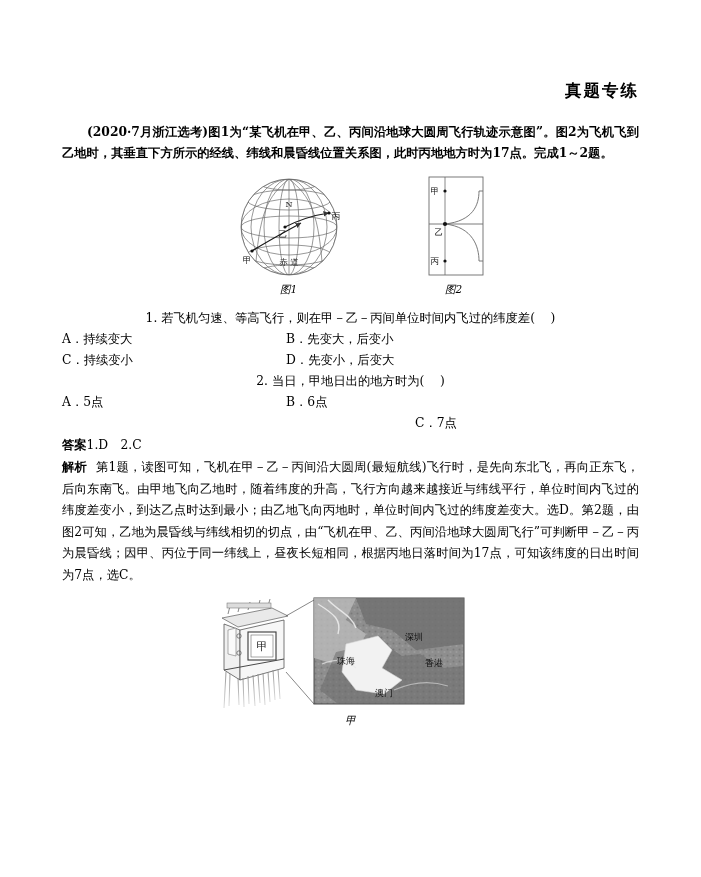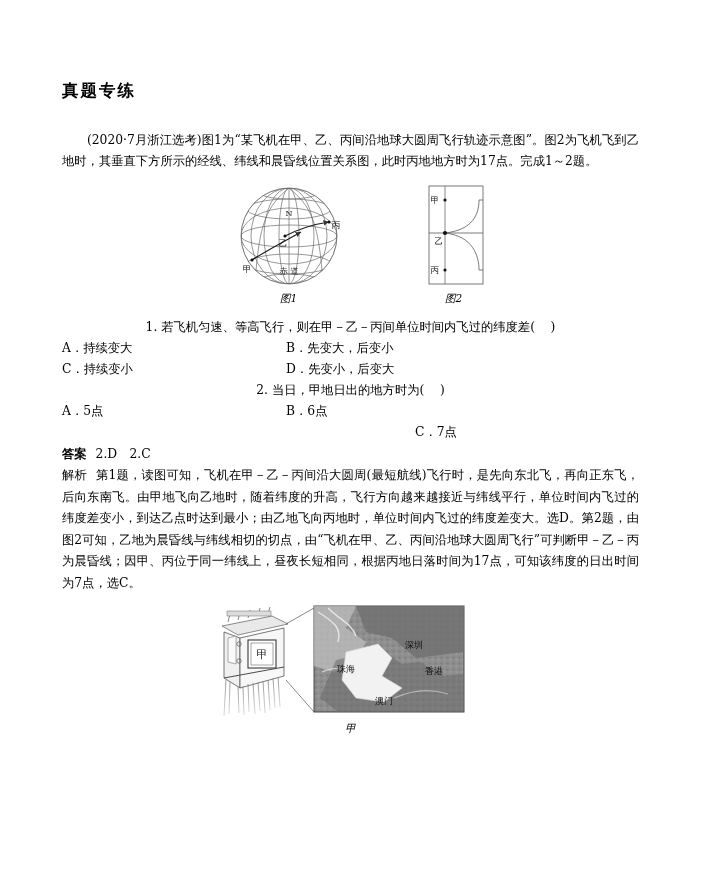--- a/index.html
+++ b/index.html
@@ -17,36 +17,36 @@
   }
   .page {
     position: absolute;
     left: 0; top: 0;
     width: 701px;
     height: 877px;
     box-sizing: border-box;
     padding: 62px 62px 0 62px;
   }
   .doc-title {
-    text-align: left;
+    text-align: right;
     font-size: 16.5px;
     font-weight: bold;
     letter-spacing: 2px;
     margin: 18px 0 0 0;
     font-family: "DejaVu Serif", "Liberation Serif", serif;
   }
   .para {
     font-size: 12.3px;
     line-height: 21px;
     text-align: justify;
     margin: 0;
     font-family: "DejaVu Serif", "Liberation Serif", serif;
   }
   .para.indent { text-indent: 25px; }
-  .block-stem { margin-top: 28px; }
+  .block-stem { margin-top: 19px; font-weight: bold; }
   .fig-row {
     display: flex;
     justify-content: center;
     align-items: flex-start;
     gap: 46px;
     margin-top: 10px;
   }
   .fig { display: flex; flex-direction: column; align-items: center; }
   .fig-cap {
     font-size: 10.5px;
@@ -70,29 +70,29 @@
     justify-content: flex-end;
   }
   .opt-a { width: 224px; flex: none; }
   .opt-b { flex: 1; }
   .ans-line {
     font-size: 12.3px;
     line-height: 21px;
     margin: 0;
     font-family: "DejaVu Serif", "Liberation Serif", serif;
   }
-  .ans-label { font-weight: bold; margin-right: 9px; }
+  .ans-label { font-weight: bold; }
   .expl {
     font-size: 12.3px;
     line-height: 21.5px;
     text-align: justify;
     margin: 0;
     font-family: "DejaVu Serif", "Liberation Serif", serif;
   }
-  .expl-label { font-weight: normal; margin-right: 9px; }
+  .expl-label { font-weight: bold; margin-right: 9px; }
   .block-stem2 { margin-top: 14px; }
   .bottom-fig {
     display: flex;
     flex-direction: column;
     align-items: center;
     margin-top: 8px;
   }
   svg { display: block; }
 </style>
 </head>
@@ -184,21 +184,21 @@
     <p class="q-line"><span>2.</span>&nbsp;<span>当日，甲地日出的地方时为(</span>&nbsp;&nbsp;&nbsp;&nbsp;<span>)</span></p>
     <div class="opts">
       <div class="opt-a"><span>A．</span><span>5点</span></div>
       <div class="opt-b"><span>B．</span><span>6点</span></div>
     </div>
     <div class="opts">
       <div class="opt-a"><span>C．</span><span>7点</span></div>
     </div>
   </div>
 
-  <p class="ans-line"><span class="ans-label">答案</span><span>2.D　2.C</span></p>
+  <p class="ans-line"><span class="ans-label">答案</span><span>1.D　2.C</span></p>
 
   <p class="expl"><span class="expl-label">解析</span><span>第1题，读图可知，飞机在甲－乙－丙间沿大圆周(最短航线)飞行时，是先向东北飞，再向正东飞，后向东南飞。由甲地飞向乙地时，随着纬度的升高，飞行方向越来越接近与纬线平行，单位时间内飞过的纬度差变小，到达乙点时达到最小；由乙地飞向丙地时，单位时间内飞过的纬度差变大。选D。第2题，由图2可知，乙地为晨昏线与纬线相切的切点，由“飞机在甲、乙、丙间沿地球大圆周飞行”可判断甲－乙－丙为晨昏线；因甲、丙位于同一纬线上，昼夜长短相同，根据丙地日落时间为17点，可知该纬度的日出时间为7点，选C。</span></p>
 
 
   <div class="bottom-fig">
     <svg width="290" height="118" viewBox="0 0 290 118">
       <defs>
         <linearGradient id="tassel" x1="0" y1="0" x2="0" y2="1">
           <stop offset="0%" stop-color="#8c8c8c"></stop>
           <stop offset="100%" stop-color="#d8d8d8"></stop>

